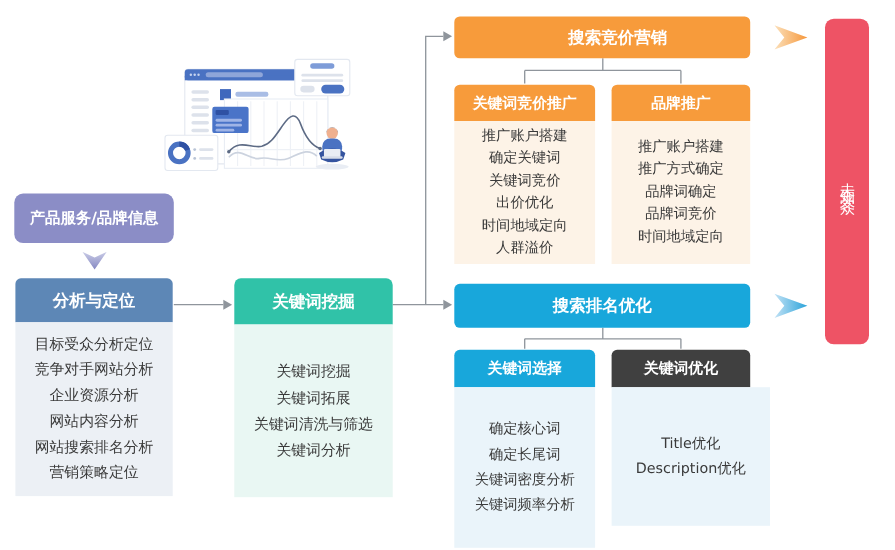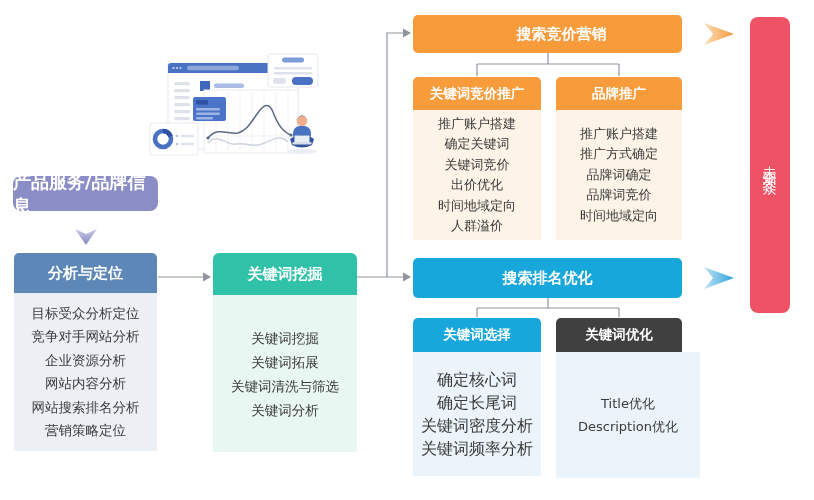--- a/index.html
+++ b/index.html
@@ -3,37 +3,37 @@
 <meta charset="utf-8">
 <style>
   html,body{margin:0;padding:0;background:#ffffff;}
   body{font-family:"DejaVu Sans","Liberation Sans",sans-serif;}
   #canvas{position:relative;width:814px;height:500px;background:#ffffff;overflow:hidden;}
   .abs{position:absolute;}
   .hdr{display:flex;align-items:center;justify-content:center;color:#ffffff;font-weight:bold;box-sizing:border-box;}
   .body-list{display:flex;flex-direction:column;justify-content:center;align-items:center;box-sizing:border-box;color:#3a3a3a;}
   .list-line{white-space:nowrap;}
   
-  #product-box{left:13px;top:176px;width:145px;height:35px;background:#8b8dc6;border-radius:8px;font-size:18px;}
+  #product-box{left:13px;top:176px;width:145px;height:45px;background:#8b8dc6;border-radius:8px;font-size:14px;}
   
   #analysis-header{left:14px;top:253px;width:143px;height:40px;background:#5d87b6;border-radius:5px 5px 0 0;font-size:15px;}
   #analysis-body{left:14px;top:293px;width:143px;height:158px;background:#ecf0f5;font-size:13.5px;line-height:23.5px;}
   
   #mining-header{left:213px;top:253px;width:144px;height:42px;background:#30c2a8;border-radius:6px 6px 0 0;font-size:15px;}
   #mining-body{left:213px;top:295px;width:144px;height:157px;background:#e9f7f3;font-size:13.5px;line-height:24px;}
   
   #sem-header{left:413px;top:15px;width:269px;height:38px;background:#f79b3b;border-radius:5px;font-size:15px;padding-left:28px;}
   #sem-sub1-header{left:413px;top:77px;width:128px;height:33px;background:#f79b3b;border-radius:5px 5px 0 0;font-size:13.5px;}
   #sem-sub1-body{left:413px;top:110px;width:128px;height:130px;background:#fdf3e7;font-size:13px;line-height:20.5px;}
   #sem-sub2-header{left:556px;top:77px;width:126px;height:33px;background:#f79b3b;border-radius:5px 5px 0 0;font-size:13.5px;}
   #sem-sub2-body{left:556px;top:110px;width:126px;height:130px;background:#fdf3e7;font-size:13px;line-height:20.5px;}
   
   #seo-header{left:413px;top:258px;width:269px;height:40px;background:#18a7db;border-radius:5px;font-size:15px;}
   #seo-sub1-header{left:413px;top:318px;width:128px;height:34px;background:#18a7db;border-radius:5px 5px 0 0;font-size:13.5px;}
-  #seo-sub1-body{left:413px;top:352px;width:128px;height:124px;background:#eaf4fa;font-size:16px;line-height:23px;}
+  #seo-sub1-body{left:413px;top:352px;width:128px;height:146px;background:#eaf4fa;font-size:13px;line-height:23px;}
   #seo-sub2-header{left:556px;top:318px;width:126px;height:34px;background:#404040;border-radius:5px 5px 0 0;font-size:13.5px;}
   #seo-sub2-body{left:556px;top:352px;width:144px;height:126px;background:#eaf4fa;font-size:13px;line-height:23px;}
   
   #audience-box{left:750px;top:17px;width:40px;height:296px;background:#ee5365;border-radius:8px;
     display:flex;align-items:center;justify-content:center;}
   #audience-box span{writing-mode:vertical-rl;text-orientation:upright;color:#ffffff;font-size:14px;
     letter-spacing:5px;font-weight:500;}
   svg{display:block;}
 </style>
 </head>

